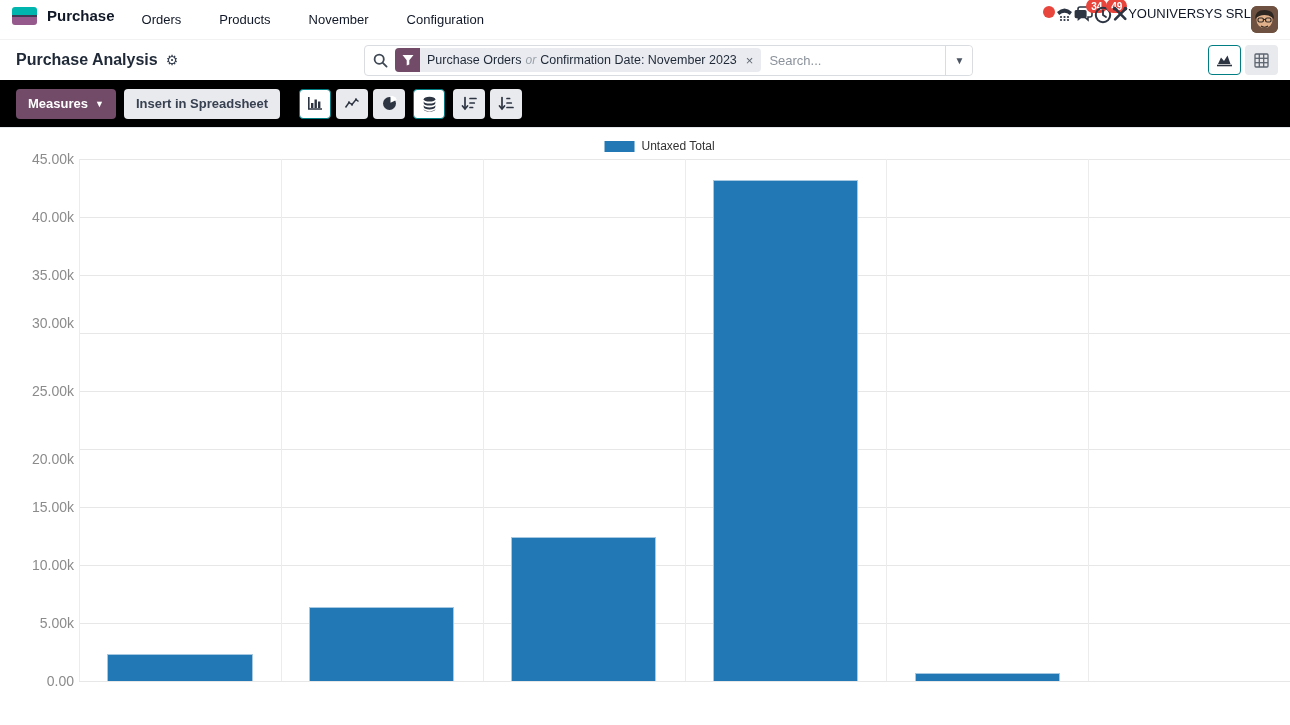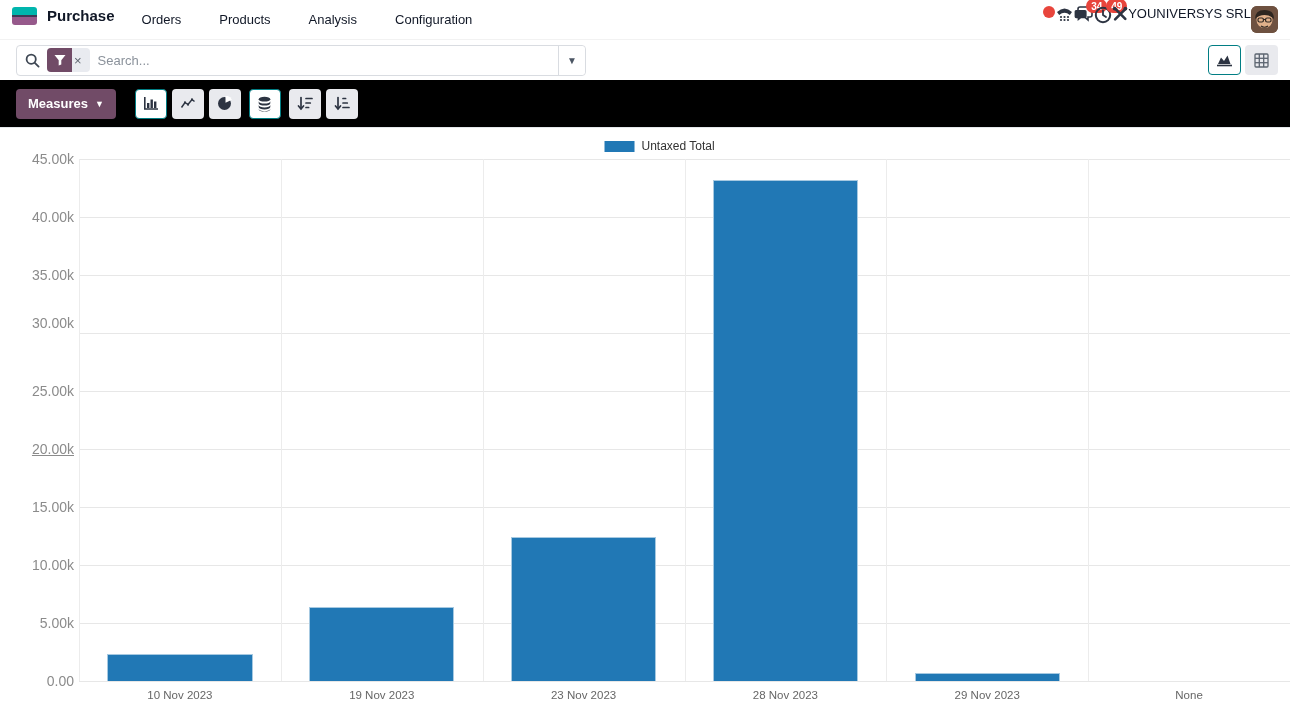--- a/index.html
+++ b/index.html
@@ -94,21 +94,21 @@
 
 <div class="page">
 
   <header class="navbar">
     <div class="nav-left">
       <span class="app-icon"></span>
       <span class="app-name">Purchase</span>
       <nav class="menu">
           <span class="menu-item">Orders</span>
           <span class="menu-item">Products</span>
-          <span class="menu-item">Analysis</span>
+          <span class="menu-item">November</span>
           <span class="menu-item">Configuration</span>
         </nav>
     </div>
     <div class="nav-right">
       <span class="red-dot"></span>
       <button class="tray" aria-label="phone">
         <svg width="19" height="16" viewBox="0 0 19 16">
             <path d="M2,6 Q9.5,-1 17,6 L14.8,9 Q9.5,4.6 4.2,9 Z" fill="#2d3442"></path>
             <g fill="#2d3442">
               <circle cx="6" cy="11" r="1.1"></circle>
@@ -153,32 +153,41 @@
             <rect x="7" y="12" width="5.4" height="4" rx="1.5" fill="none" stroke="#2e2620" stroke-width="1.2"></rect>
             <rect x="14.6" y="12" width="5.4" height="4" rx="1.5" fill="none" stroke="#2e2620" stroke-width="1.2"></rect>
             <line x1="12.4" y1="13.5" x2="14.6" y2="13.5" stroke="#2e2620" stroke-width="1.2"></line>
             <path d="M10,20 Q13.5,22.5 17,20" fill="none" stroke="#2e2620" stroke-width="1.2"></path>
           </svg>
       </button>
     </div>
   </header>
 
   <div class="control-panel">
+    <div class="breadcrumb-row">
+      <h1>Purchase Analysis</h1>
+      <button class="gear">⚙</button>
+    </div>
     <div class="searchbar">
       <span class="search-icon-wrap">
         <svg width="15" height="15" viewBox="0 0 15 15">
             <circle cx="6.2" cy="6.2" r="4.6" fill="none" stroke="#3f4854" stroke-width="1.8"></circle>
             <line x1="9.8" y1="9.8" x2="13.6" y2="13.6" stroke="#3f4854" stroke-width="1.8" stroke-linecap="round"></line>
           </svg>
       </span>
       <div class="facet">
         <span class="facet-icon">
           <svg width="12" height="12" viewBox="0 0 12 12">
               <path d="M0.5,1 h11 l-4.2,5.2 v4.3 l-2.6,1 v-5.3 z" fill="#fff"></path>
             </svg>
+        </span>
+        <span class="facet-text">
+          <span>Purchase Orders</span>
+          <i>or</i>
+          <span>Confirmation Date: November 2023</span>
         </span>
         <button class="facet-close">×</button>
       </div>
       <input type="text" placeholder="Search..." style="">
       <button class="search-caret">▼</button>
     </div>
     <div class="view-switcher">
       <button class="vs active" aria-label="graph view">
         <svg width="17" height="14" viewBox="0 0 17 14">
             <path d="M2,11 L5,4.5 L8,8 L11.5,2.5 L14.5,11 Z" fill="#2d3442"></path>
@@ -197,20 +206,21 @@
           </svg>
       </button>
     </div>
   </div>
 
   <div class="toolbar">
     <button class="btn-measures">
       <span>Measures</span>
       <span class="caret">▼</span>
     </button>
+    <button class="btn-gray">Insert in Spreadsheet</button>
     <span class="gap"></span>
     <div class="icon-group">
       <button class="ibtn active" aria-label="bar chart">
         <svg width="16" height="15" viewBox="0 0 16 15">
             <g fill="#2d3442">
               <rect x="4" y="7" width="2.4" height="5"></rect>
               <rect x="7.5" y="3.5" width="2.4" height="8.5"></rect>
               <rect x="11" y="5.5" width="2.4" height="6.5"></rect>
             </g>
             <path d="M1.8,1 V13 H15" fill="none" stroke="#2d3442" stroke-width="1.6"></path>
@@ -272,21 +282,21 @@
   <div class="chart-section">
     <div class="legend">
       <span class="swatch" style="background: rgb(33, 120, 181);"></span>
       <span class="lbl">Untaxed Total</span>
     </div>
     <div class="y-axis">
         <div class="y-tick" style="top: 522px;">0.00</div>
         <div class="y-tick" style="top: 464px;">5.00k</div>
         <div class="y-tick" style="top: 406px;">10.00k</div>
         <div class="y-tick" style="top: 348px;">15.00k</div>
-        <div class="y-tick" style="top: 290px; text-decoration: underline;">20.00k</div>
+        <div class="y-tick" style="top: 300px;">20.00k</div>
         <div class="y-tick" style="top: 232px;">25.00k</div>
         <div class="y-tick" style="top: 164px;">30.00k</div>
         <div class="y-tick" style="top: 116px;">35.00k</div>
         <div class="y-tick" style="top: 58px;">40.00k</div>
         <div class="y-tick" style="top: 0px;">45.00k</div>
       </div>
     <div class="plot">
         <div class="hgrid" style="top: 522px;"></div>
         <div class="hgrid" style="top: 464px;"></div>
         <div class="hgrid" style="top: 406px;"></div>
@@ -302,23 +312,15 @@
         <div class="vgrid" style="left: 33.3333%;"></div>
         <div class="vgrid" style="left: 50%;"></div>
         <div class="vgrid" style="left: 66.6667%;"></div>
         <div class="vgrid" style="left: 83.3333%;"></div>
         <div class="bar" style="left: 2.33333%; width: 12%; height: 26.68px; background: rgb(33, 120, 181);"></div>
         <div class="bar" style="left: 19%; width: 12%; height: 74.24px; background: rgb(33, 120, 181);"></div>
         <div class="bar" style="left: 35.6667%; width: 12%; height: 143.84px; background: rgb(33, 120, 181);"></div>
         <div class="bar" style="left: 52.3333%; width: 12%; height: 501.12px; background: rgb(33, 120, 181);"></div>
         <div class="bar" style="left: 69%; width: 12%; height: 8.12px; background: rgb(33, 120, 181);"></div>
       </div>
-    <div class="x-axis">
-        <div class="x-tick">10 Nov 2023</div>
-        <div class="x-tick">19 Nov 2023</div>
-        <div class="x-tick">23 Nov 2023</div>
-        <div class="x-tick">28 Nov 2023</div>
-        <div class="x-tick">29 Nov 2023</div>
-        <div class="x-tick">None</div>
-      </div>
   </div>
 
 </div>
 
 </body></html>

